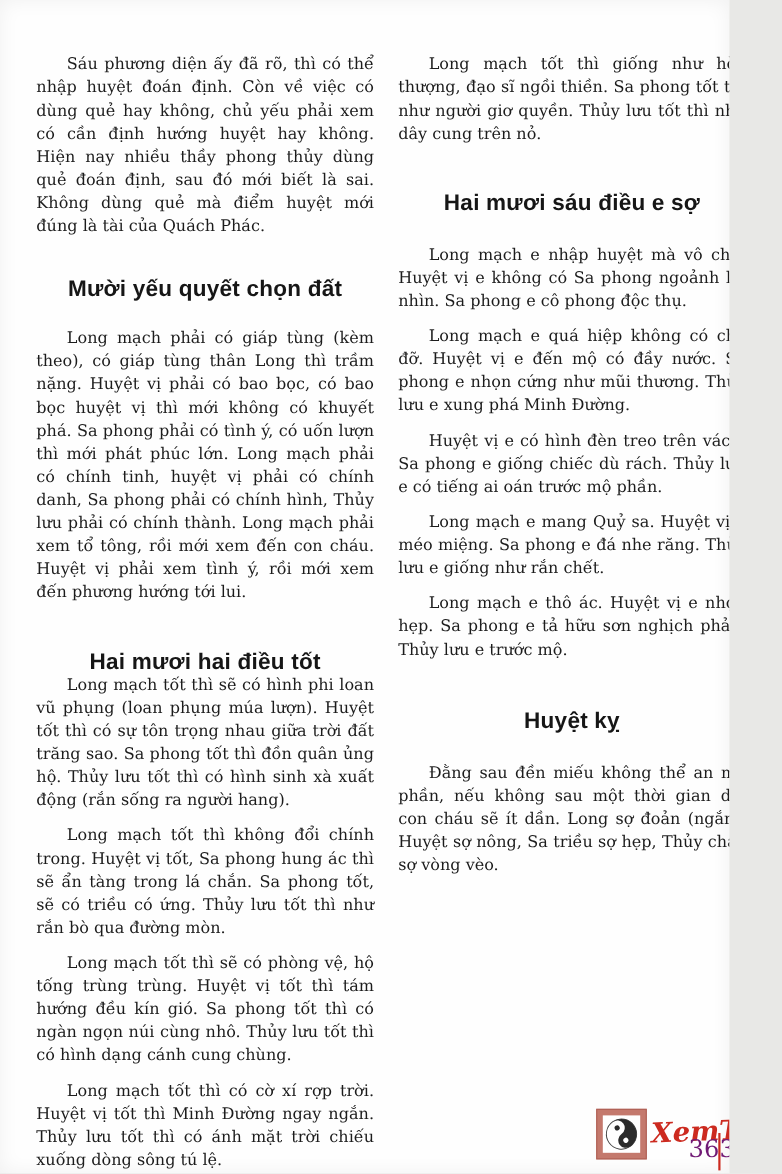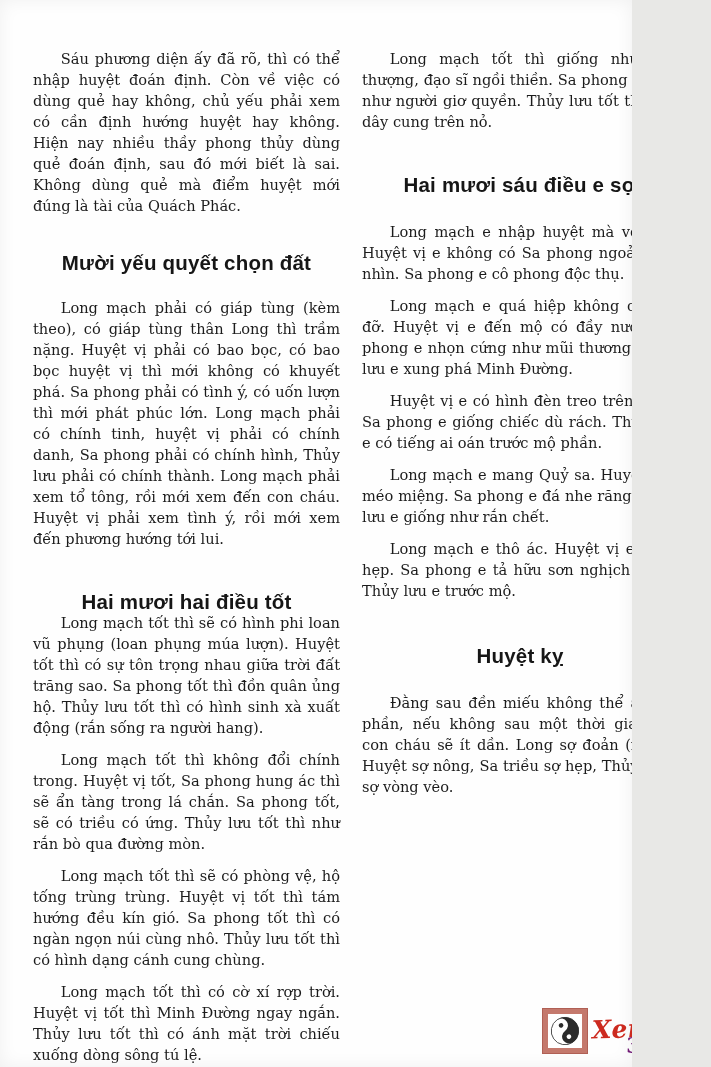--- a/index.html
+++ b/index.html
@@ -4,20 +4,21 @@
 <style>
   html,body{margin:0;padding:0;background:#e8e8e6;}
   .page{
     position:relative;
     width:632px;height:1067px;
     background:#fefefe;
     box-shadow:inset 0 0 18px rgba(0,0,0,0.06);
     overflow:hidden;
     font-family:"DejaVu Serif", serif;
     color:#1c1c1c;
+    padding-left:31px;
   }
   .col{
     position:absolute;
     top:48px;
     font-size:14.6px;
     line-height:21px;
     text-align:justify;
   }
   .col-left{left:33px;width:307px;}
   .col-right{left:362px;width:316px;}

